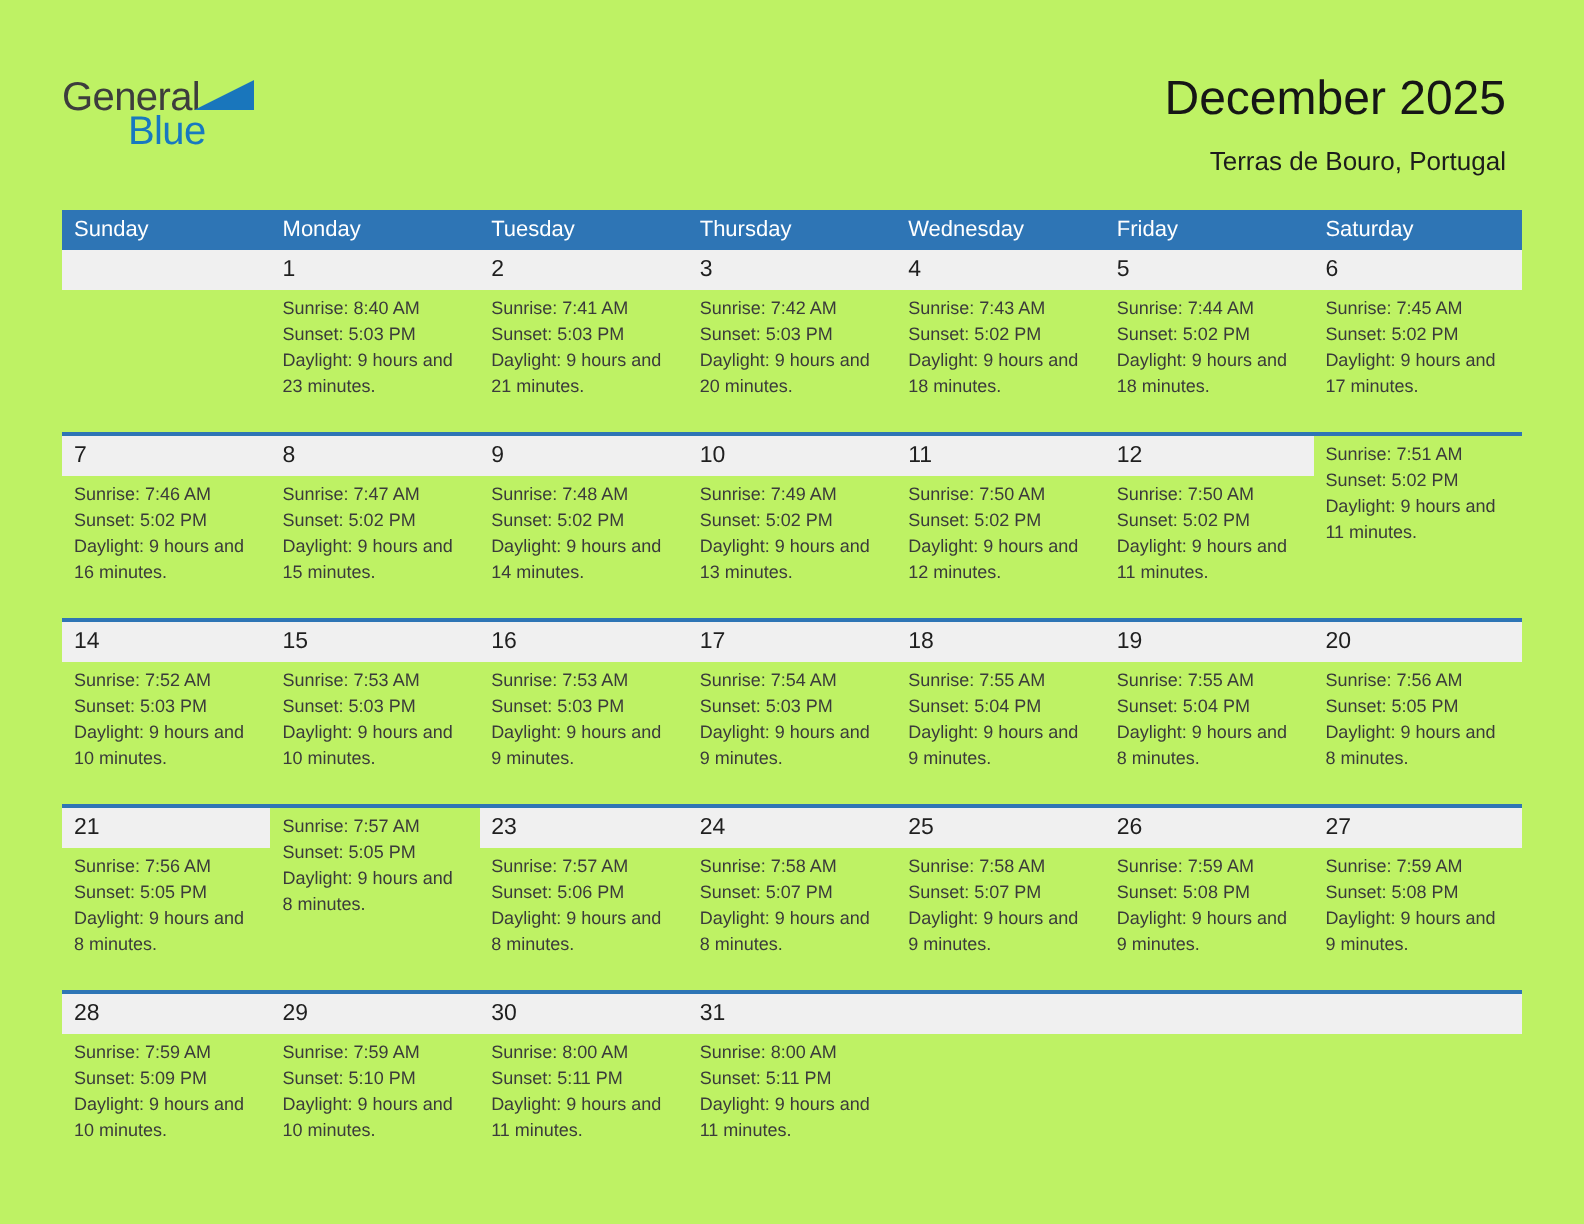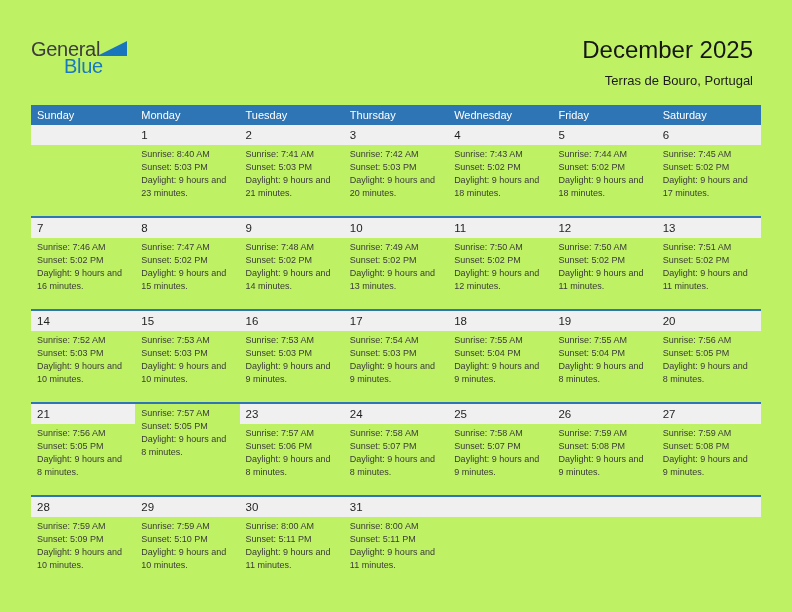--- a/index.html
+++ b/index.html
@@ -239,23 +239,20 @@
     <div class="date-band">
       <span class="date-num">12</span>
     </div>
     <div class="details">
       <span class="detail-line">Sunrise: 7:50 AM</span>
       <span class="detail-line">Sunset: 5:02 PM</span>
       <span class="detail-line">Daylight: 9 hours and 11 minutes.</span>
     </div>
   </div>
           <div class="cell">
-    <div class="date-band">
-      <span class="date-num">13</span>
-    </div>
     <div class="details">
       <span class="detail-line">Sunrise: 7:51 AM</span>
       <span class="detail-line">Sunset: 5:02 PM</span>
       <span class="detail-line">Daylight: 9 hours and 11 minutes.</span>
     </div>
   </div>
         </div>
         <div class="week-row">
           <div class="cell">
     <div class="date-band">

